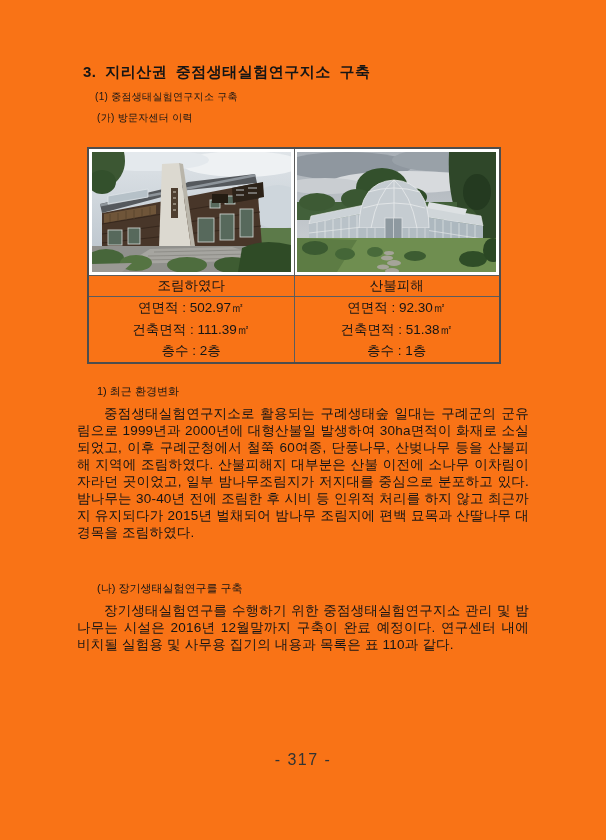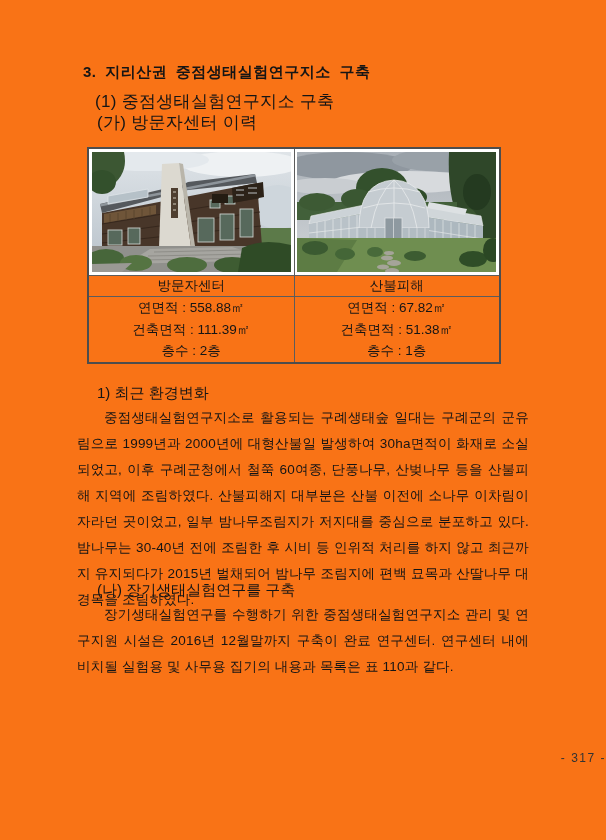--- a/index.html
+++ b/index.html
@@ -3,47 +3,47 @@
 <meta charset="utf-8">
 <style>
   html,body{margin:0;padding:0;background:#e9e9e9;}
   .page{
     position:relative;width:606px;height:840px;background:#f97316;
     margin:0 auto;color:#151515;
     font-family:Liberation Sans, sans-serif;
     overflow:hidden;
   }
   .title{position:absolute;left:83px;top:63px;margin:0;font-size:15px;font-weight:700;word-spacing:4px;letter-spacing:.5px;}
-  .sub{position:absolute;font-size:17px;letter-spacing:.3px;}
+  .sub{position:absolute;font-size:10px;letter-spacing:.3px;}
   #sub1{left:95px;top:90px;}
   #sub2{left:97px;top:111px;}
 
   table.facility{
     position:absolute;left:87px;top:147px;width:414px;
     border-collapse:collapse;border:2px solid #4d4d4d;table-layout:fixed;
   }
   table.facility td{border:1px solid #5c5c5c;padding:0;text-align:center;font-size:13.5px;}
   .photo-cell{height:126px;vertical-align:middle;background:#fff;}
   .photo-cell svg{display:block;margin:0 auto;width:199px;height:120px;}
   .name-cell{height:20px;line-height:20px;}
   .spec-cell{height:64px;vertical-align:middle;}
   .spec-line{line-height:21.5px;}
 
-  .sec-heading{position:absolute;left:97px;font-size:15px;text-align:right;}
+  .sec-heading{position:absolute;left:97px;font-size:11px;text-align:right;}
   #sec1h{top:384px;}
   #sec2h{top:581px;}
   .para{
     position:absolute;left:77px;width:452px;margin:0;
-    font-size:13.5px;line-height:26px;text-align:justify;text-indent:27px;
+    font-size:13.5px;line-height:17px;text-align:justify;text-indent:27px;
     word-break:break-all;letter-spacing:.2px;
   }
   #para1{top:405px;}
   #para2{top:602px;}
 
-  .footer{position:absolute;top:751px;left:0;width:606px;text-align:right;font-size:12px;letter-spacing:1.5px;color:#333;}
+  .footer{position:absolute;top:751px;left:0;width:606px;text-align:center;font-size:16px;letter-spacing:1.5px;color:#333;}
 </style>
 </head>
 <body>
 
 <div class="page">
 
   <h1 class="title">3. 지리산권 중점생태실험연구지소 구축</h1>
   <div class="sub" id="sub1">(1) 중점생태실험연구지소 구축</div>
   <div class="sub" id="sub2">(가) 방문자센터 이력</div>
 
@@ -145,38 +145,38 @@
             <ellipse cx="92" cy="101" rx="5" ry="2"></ellipse>
             <ellipse cx="90" cy="106" rx="6" ry="2.5"></ellipse>
             <ellipse cx="97" cy="111" rx="7" ry="3"></ellipse>
             <ellipse cx="86" cy="115" rx="6" ry="2.5"></ellipse>
             <ellipse cx="95" cy="119" rx="7" ry="3"></ellipse>
           </g>
         </svg>
       </td>
     </tr>
     <tr>
-      <td class="name-cell">방문자센터</td>
+      <td class="name-cell">조림하였다</td>
       <td class="name-cell">산불피해</td>
     </tr>
     <tr>
       <td class="spec-cell">
-        <div class="spec-line">연면적 : 558.88㎡</div>
+        <div class="spec-line">연면적 : 502.97㎡</div>
         <div class="spec-line">건축면적 : 111.39㎡</div>
         <div class="spec-line">층수 : 2층</div>
       </td>
       <td class="spec-cell">
-        <div class="spec-line">연면적 : 67.82㎡</div>
+        <div class="spec-line">연면적 : 92.30㎡</div>
         <div class="spec-line">건축면적 : 51.38㎡</div>
         <div class="spec-line">층수 : 1층</div>
       </td>
     </tr>
     </tbody>
   </table>
 
   <div class="sec-heading" id="sec1h">1) 최근 환경변화</div>
   <p class="para" id="para1">중점생태실험연구지소로 활용되는 구례생태숲 일대는 구례군의 군유림으로 1999년과 2000년에 대형산불일 발생하여 30ha면적이 화재로 소실되었고, 이후 구례군청에서 철쭉 60여종, 단풍나무, 산벚나무 등을 산불피해 지역에 조림하였다. 산불피해지 대부분은 산불 이전에 소나무 이차림이 자라던 곳이었고, 일부 밤나무조림지가 저지대를 중심으로 분포하고 있다. 밤나무는 30-40년 전에 조림한 후 시비 등 인위적 처리를 하지 않고 최근까지 유지되다가 2015년 벌채되어 밤나무 조림지에 편백 묘목과 산딸나무 대경목을 조림하였다.</p>
 
   <div class="sec-heading" id="sec2h">(나) 장기생태실험연구를 구축</div>
-  <p class="para" id="para2">장기생태실험연구를 수행하기 위한 중점생태실험연구지소 관리 및 연구지원 시설은 2016년 12월말까지 구축이 완료 연구센터. 연구센터 내에 비치될 실험용 및 사무용 집기의 내용과 목록은 표 110과 같다.</p>
+  <p class="para" id="para2">장기생태실험연구를 수행하기 위한 중점생태실험연구지소 관리 및 밤나무는 시설은 2016년 12월말까지 구축이 완료 예정이다. 연구센터 내에 비치될 실험용 및 사무용 집기의 내용과 목록은 표 110과 같다.</p>
 
   <div class="footer">- 317 -</div>
 </div>
 
 </body></html>

